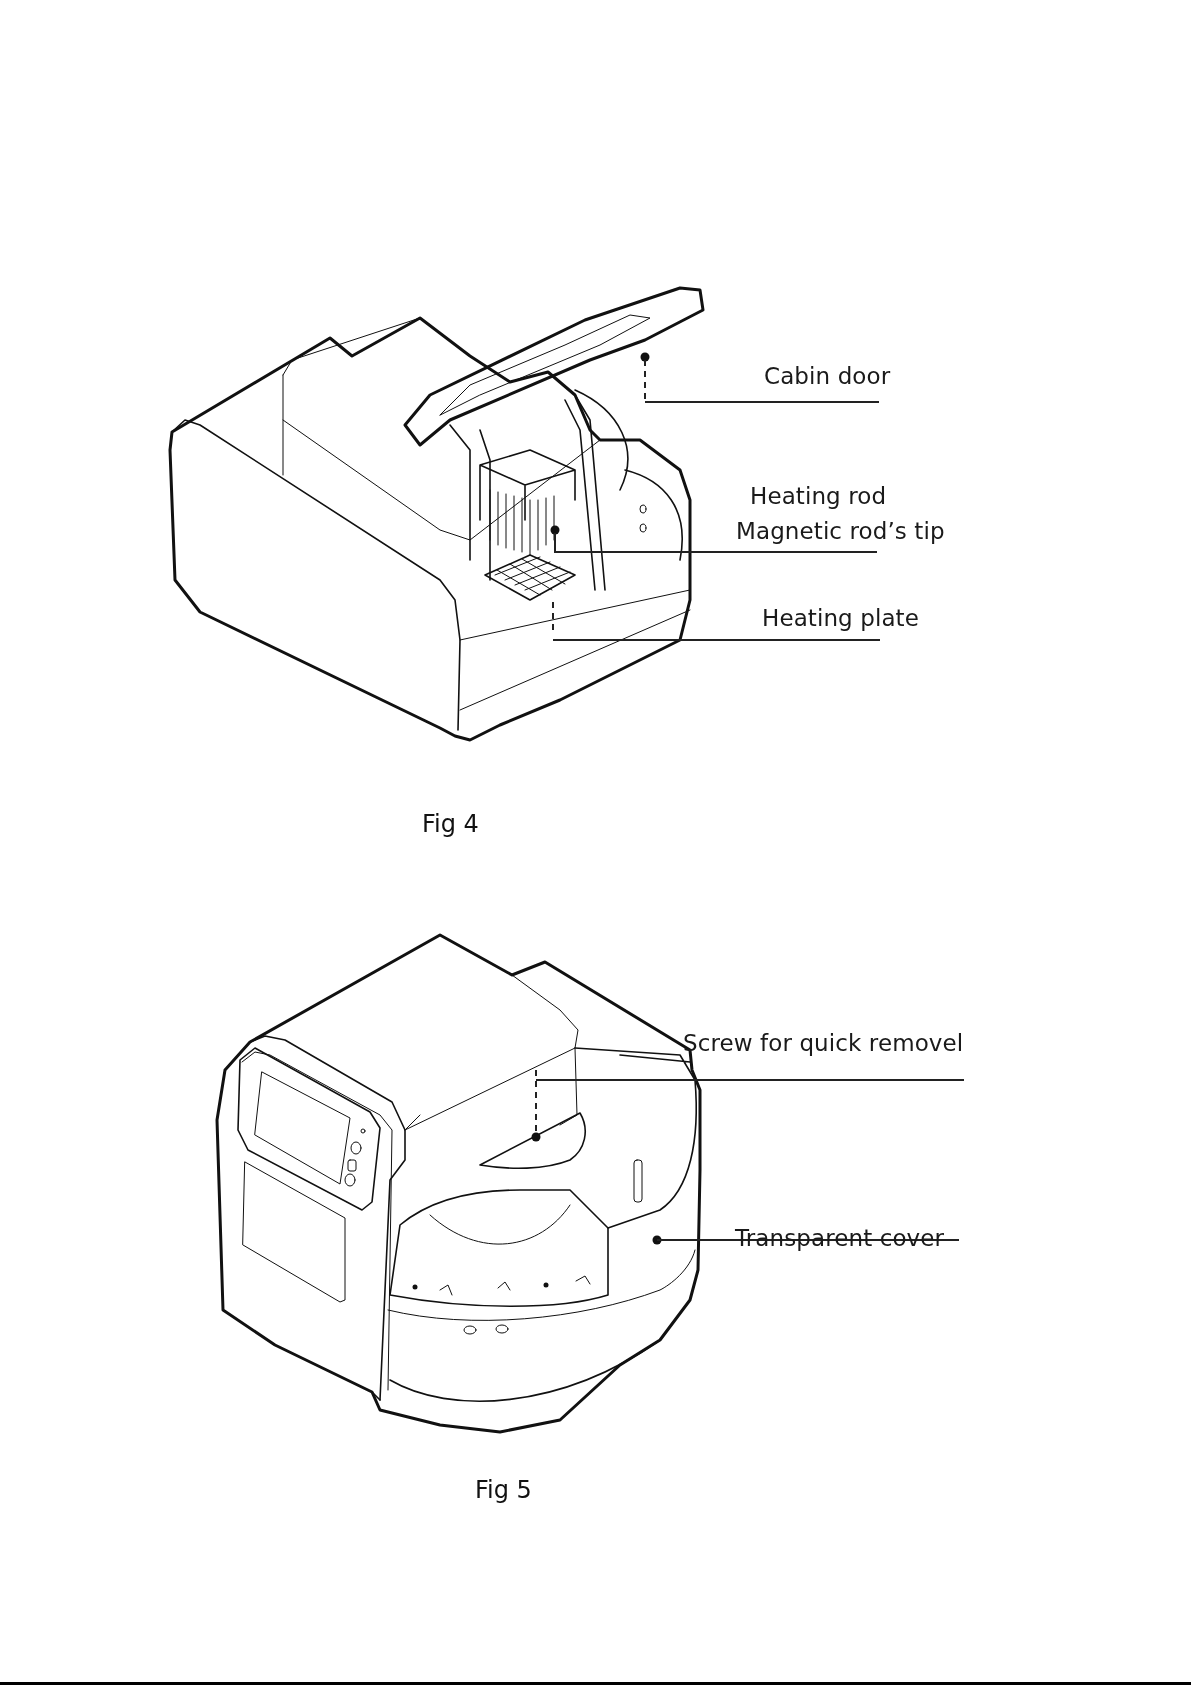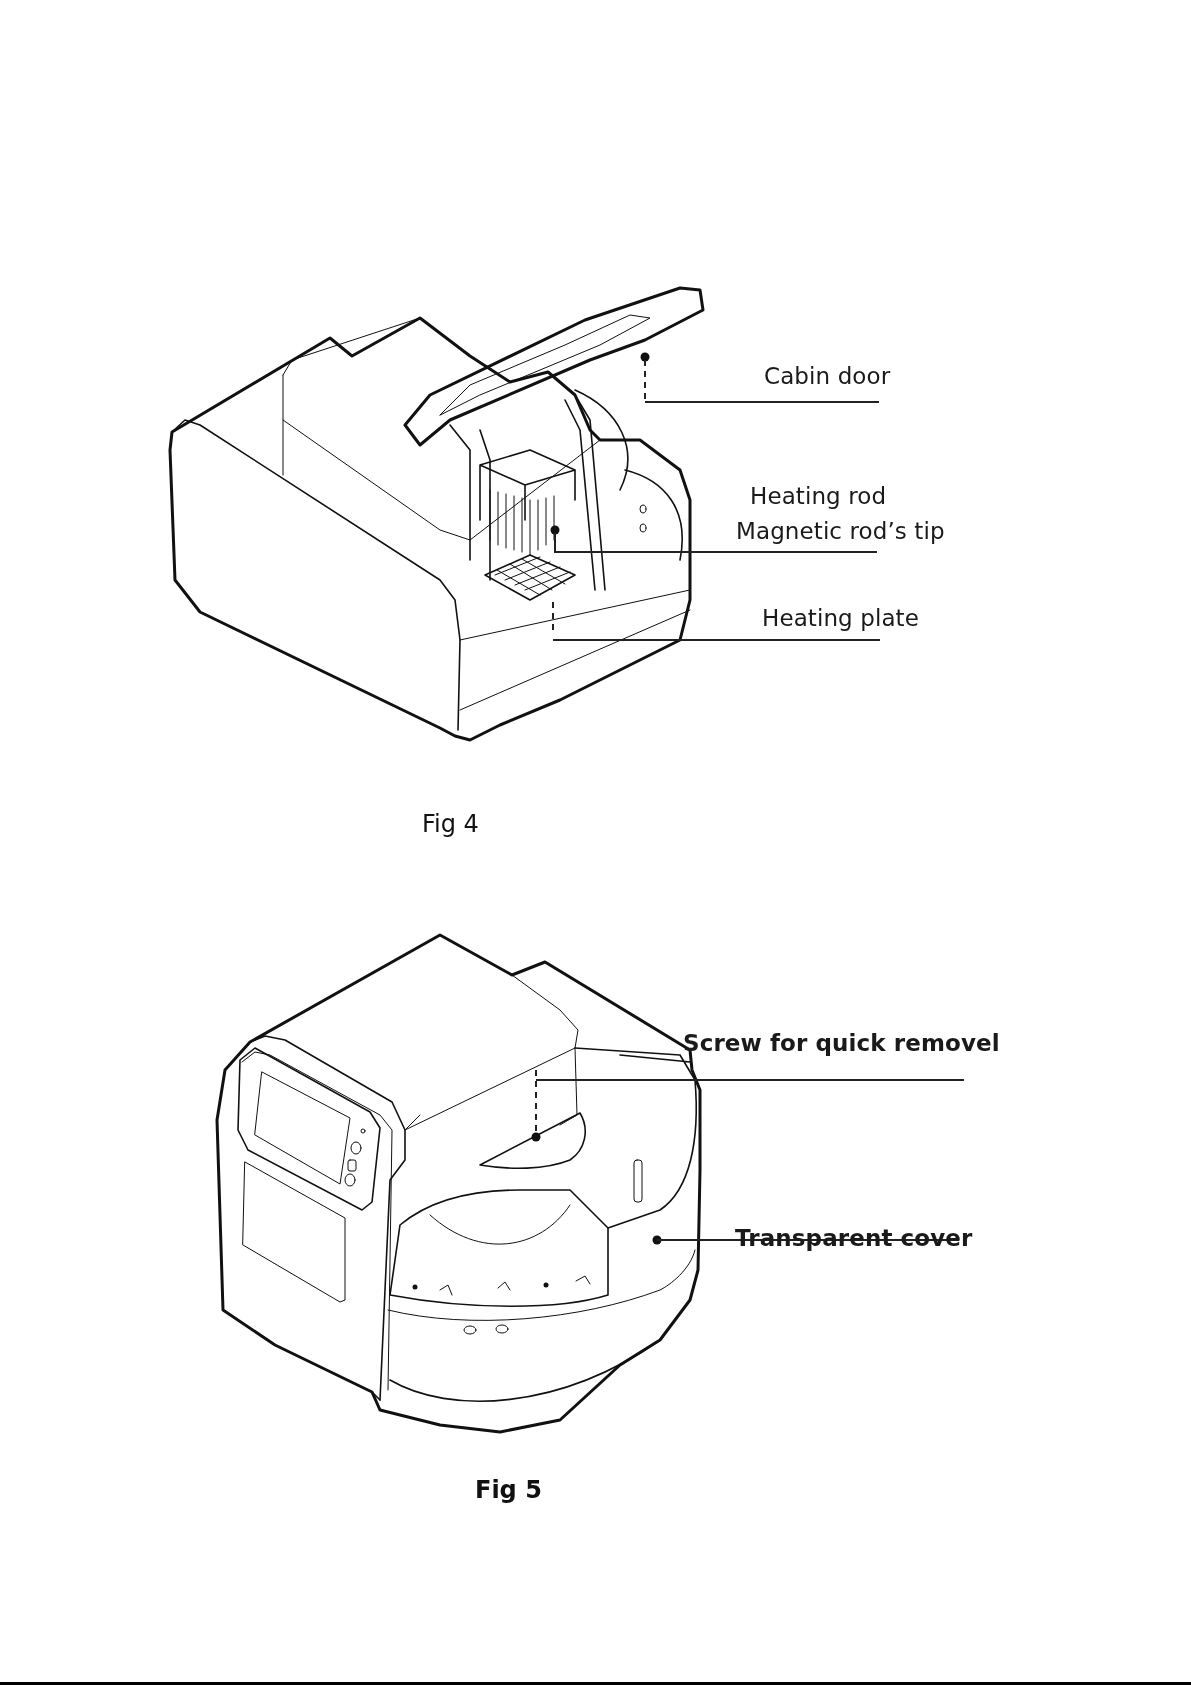--- a/index.html
+++ b/index.html
@@ -66,21 +66,21 @@
     </svg>
 
     <div class="label" style="left:764px;top:363px;">Cabin door</div>
     <div class="label" style="left:750px;top:483px;">Heating rod</div>
     <div class="label" style="left:736px;top:518px;">Magnetic rod’s tip</div>
     <div class="label" style="left:762px;top:605px;">Heating plate</div>
 
     <div class="caption" style="left:422px;top:781px;margin-top:29px;">Fig 4</div>
   </div>
 
-  <div class="figure" style="left:0;top:0;width:1191px;height:1470px;font-weight:bold;">
+  <div class="figure" style="left:0;top:0;width:1191px;height:1470px;">
     <svg width="1191" height="1685">
 
       <path class="ln thick" d="M250,1042 L440,935 L512,975 L545,962 L690,1050 L692,1070 L700,1090 L700,1170 L698,1270 L690,1300 L660,1340 L620,1365 L560,1420 L500,1432 L440,1425 L380,1410 L372,1392 L275,1345 L223,1310 L217,1120 L225,1070 Z"></path>
 
       <path class="ln mid" d="M250,1042 L265,1036 L285,1040 L392,1102 L405,1130 L405,1160 L390,1180 L380,1400"></path>
       <path class="ln thin" d="M242,1062 L255,1052 L270,1055 L380,1115 L392,1130 L388,1390"></path>
 
       <path class="ln mid" d="M240,1060 L255,1048 L370,1112 L380,1128 L372,1202 L362,1210 L248,1150 L238,1130 Z"></path>
       <path class="ln thin" d="M262,1072 L350,1118 L340,1184 L255,1135 Z"></path>
 

